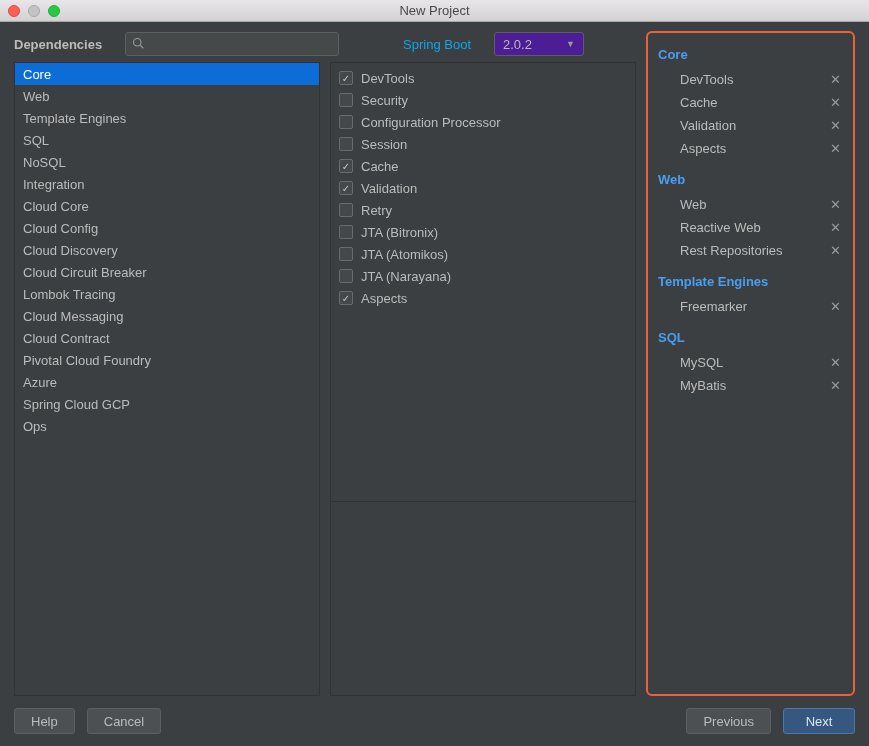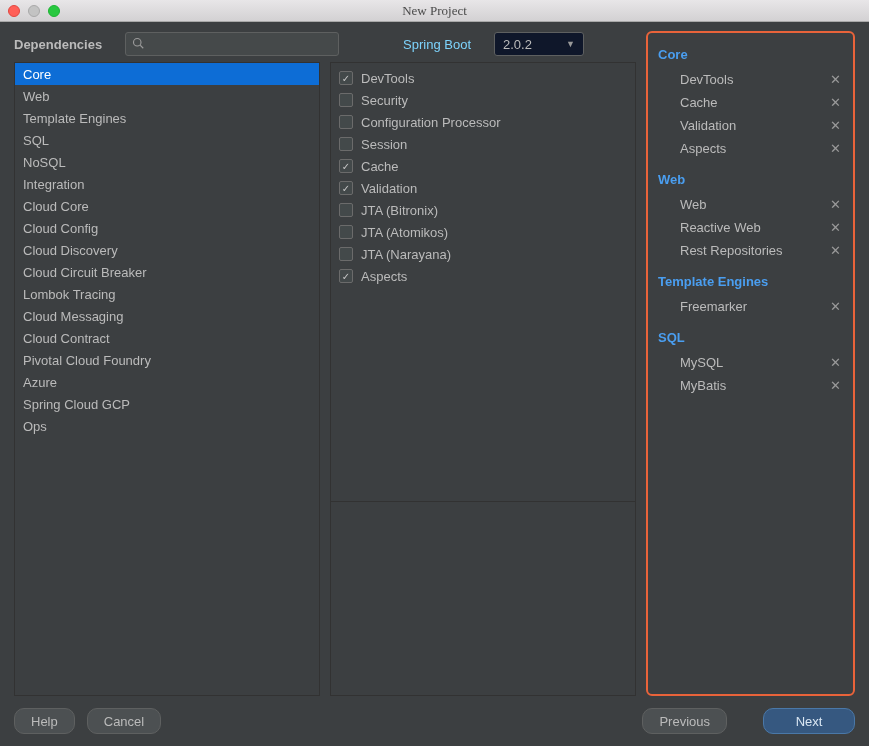--- a/index.html
+++ b/index.html
@@ -27,21 +27,20 @@
     .traffic { width: 12px; height: 12px; border-radius: 50%; }
     .tl-close { background: #ff5f57; border: 0.5px solid #e14740; }
     .tl-min { background: #c3c3c3; border: 0.5px solid #a9a9a9; }
     .tl-max { background: #28c840; border: 0.5px solid #1db433; }
     .title {
       position: absolute;
       left: 50%;
       transform: translateX(-50%);
       color: #4a4a4a;
       font-size: 13px;
-      font-family: Liberation Serif, serif;
     }
     .toprow {
       display: flex;
       align-items: center;
       padding: 10px 14px 6px 14px;
       gap: 23px;
     }
     .deps-label { font-weight: bold; color: #bbbbbb; }
     .search-wrap {
       width: 214px;
@@ -56,25 +55,25 @@
     .search-icon { color: #9c9c9c; font-size: 12px; margin-right: 4px; }
     .search-input {
       background: transparent;
       border: none;
       outline: none;
       color: #bbb;
       width: 100%;
       font-size: 13px;
     }
     .top-spacer { flex: 1; }
-    .spring-label { color: #7dd3fc; }
+    .spring-label { color: #0ea5e9; }
     .version-select {
       width: 90px;
       height: 24px;
-      background: #0f172a;
+      background: #4c1d95;
       border: 1px solid #5e6060;
       border-radius: 3px;
       display: flex;
       align-items: center;
       justify-content: space-between;
       padding: 0 8px;
       color: #bbb;
     }
     .version-select .caret { font-size: 9px; color: #999; }
     .sel-title-right {
@@ -177,29 +176,29 @@
       display: flex;
       align-items: center;
       padding: 12px 14px;
       gap: 12px;
     }
     .btn {
       height: 26px;
       padding: 0 16px;
       background: #4c5052;
       border: 1px solid #5e6060;
-      border-radius: 10px;
+      border-radius: 3px;
       color: #bbbbbb;
       display: flex;
       align-items: center;
       justify-content: center;
       cursor: pointer;
       font-size: 13px;
     }
-    .btn.primary { background: #365880; border-color: #4a78a8; color: #d9e6f2; width: 92px; margin-left: 24px; }
+    .btn.primary { background: #365880; border-color: #4a78a8; color: #d9e6f2; width: 72px; }
     .bottom-spacer { flex: 1; }
   </style>
 </head>
 <body>
 
 <div class="titlebar">
   <div class="traffic-lights">
     <div class="traffic tl-close"></div>
     <div class="traffic tl-min"></div>
     <div class="traffic tl-max"></div>
@@ -271,20 +270,24 @@
         <div class="check-row">
           <span class="cb checked"></span>
           <span>Cache</span>
         </div>
         <div class="check-row">
           <span class="cb checked"></span>
           <span>Validation</span>
         </div>
         <div class="check-row">
           <span class="cb"></span>
+          <span>Retry</span>
+        </div>
+        <div class="check-row">
+          <span class="cb"></span>
           <span>JTA (Bitronix)</span>
         </div>
         <div class="check-row">
           <span class="cb"></span>
           <span>JTA (Atomikos)</span>
         </div>
         <div class="check-row">
           <span class="cb"></span>
           <span>JTA (Narayana)</span>
         </div>

